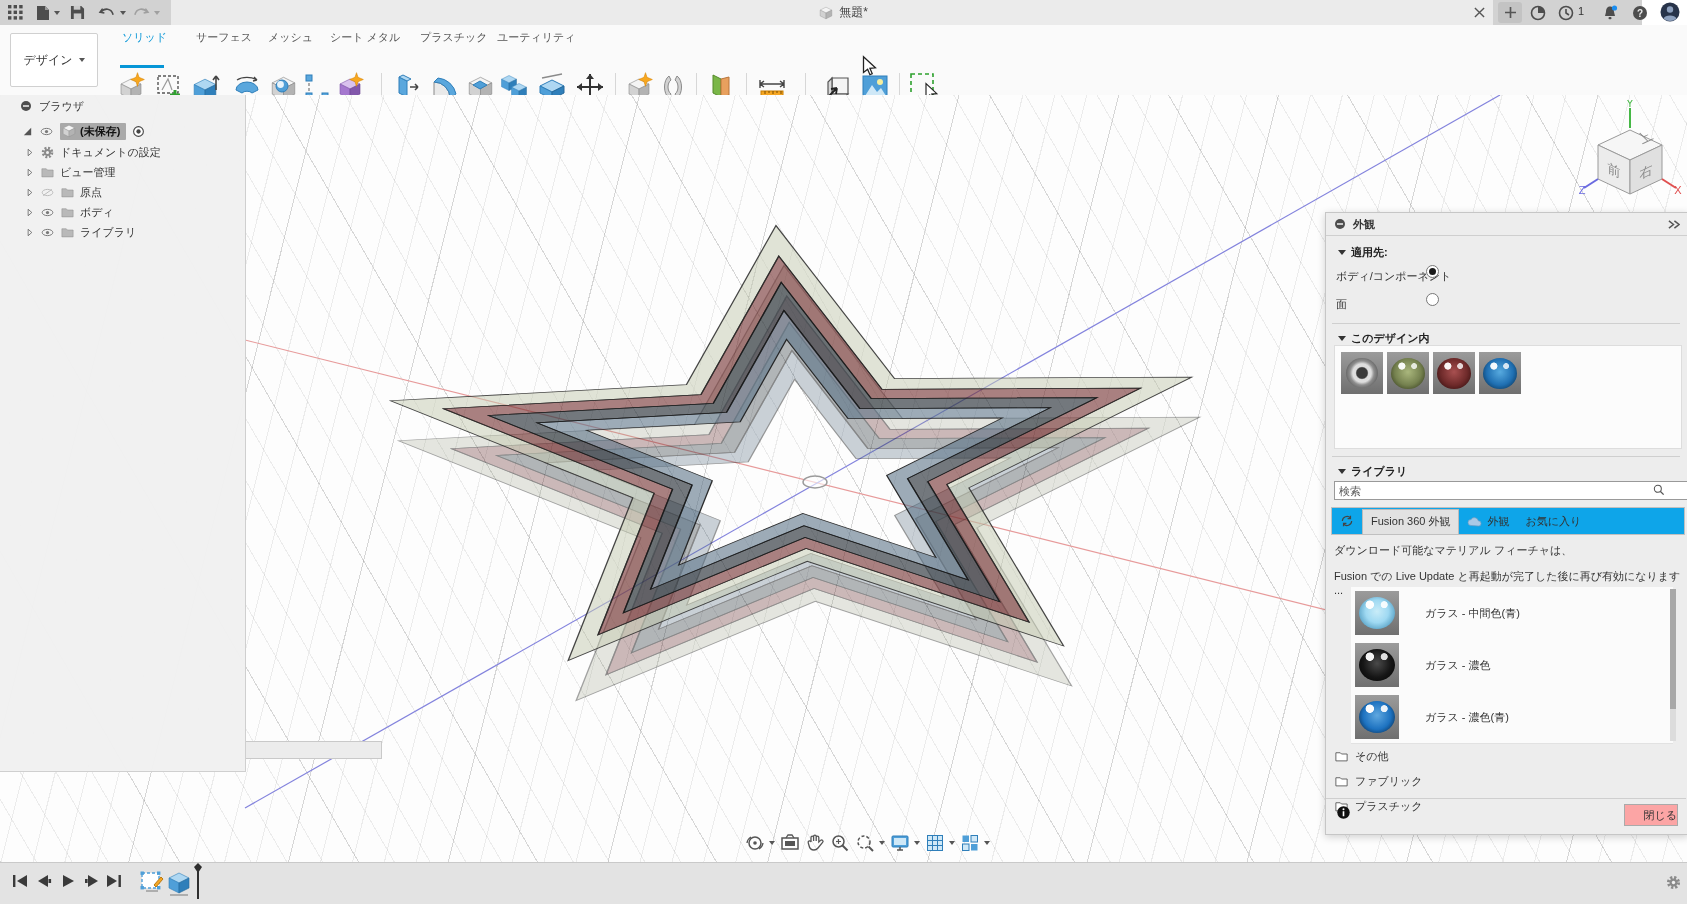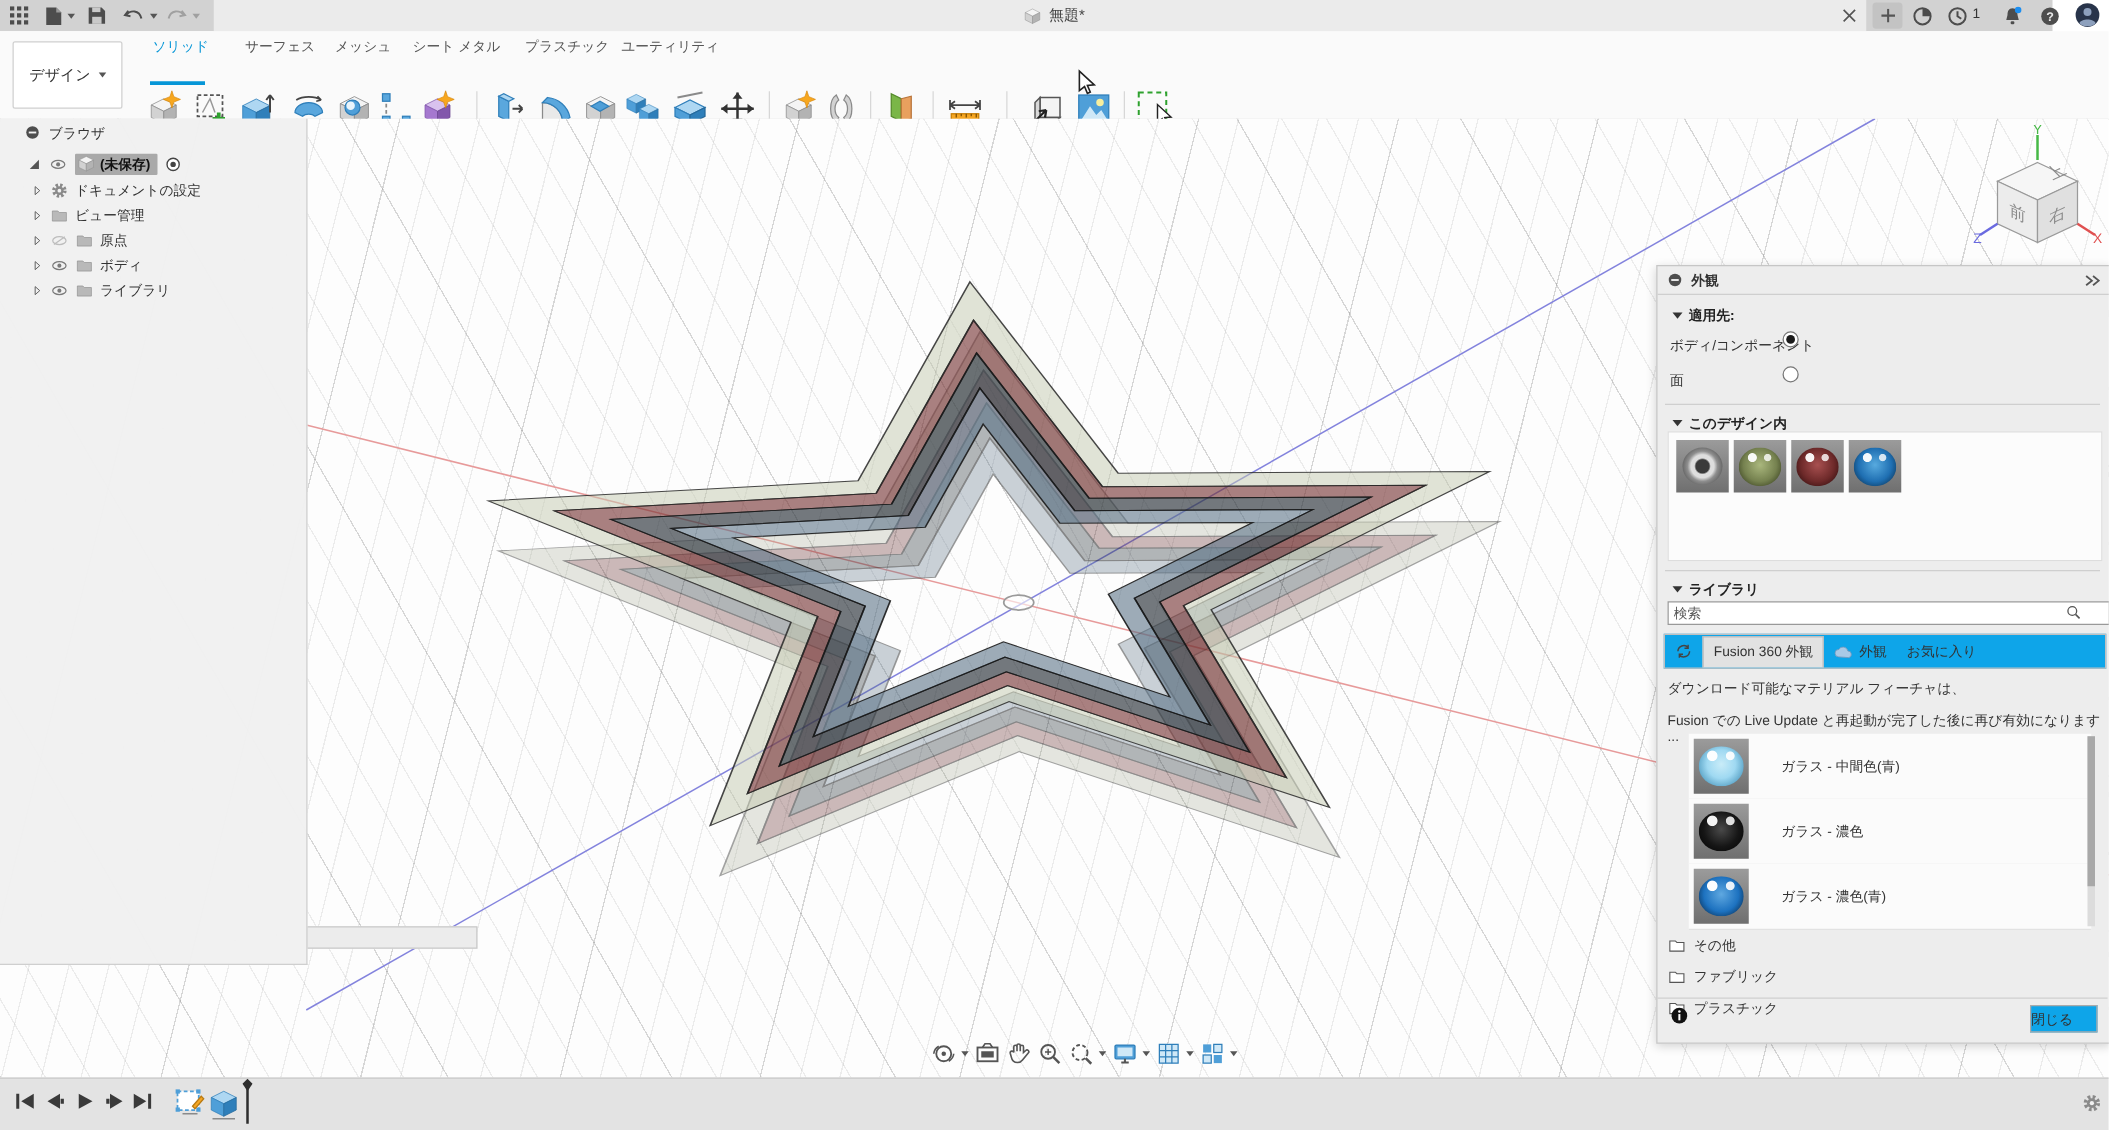--- a/index.html
+++ b/index.html
@@ -47,22 +47,22 @@
   .radio{width:13px;height:13px;border:1px solid #777;border-radius:50%;background:#fff;box-sizing:border-box;}
   .radio.sel{display:flex;align-items:center;justify-content:center;}
   .radio.sel::after{content:"";width:7px;height:7px;background:#1a1a1a;border-radius:50%;}
   .hline{position:absolute;left:6px;width:348px;height:1px;background:#cfcfcf;}
   .sphere{border-radius:50%;}
   .mat-row{position:absolute;left:25px;width:322px;height:52px;background:#fbfbfb;border-bottom:1px solid #e2e2e2;
            display:flex;align-items:center;gap:26px;}
   .mat-thumb{width:44px;height:44px;margin-left:4px;background:linear-gradient(#9b9b9b,#6f6f6f);
              display:flex;align-items:center;justify-content:center;}
   .folder-row{position:absolute;left:8px;display:flex;align-items:center;gap:6px;height:18px;}
-  #close-btn{position:absolute;right:10px;bottom:8px;width:52px;height:20px;background:#0ea5e9;border:1px solid #aaa;
-             display:flex;align-items:center;justify-content:flex-start;color:#333;}
+  #close-btn{position:absolute;right:10px;bottom:8px;width:52px;height:20px;background:#fca5a5;border:1px solid #aaa;
+             display:flex;align-items:center;justify-content:flex-end;color:#333;}
   
   #lib-search{position:absolute;left:8px;width:330px;height:17px;border:1px solid #999;background:#fff;
               font-family:inherit;font-size:11px;padding:0 18px 0 4px;color:#333;}
   #lib-search::placeholder{color:#555;}
   .libtab{display:flex;align-items:center;gap:4px;padding:0 8px;height:24px;color:#333;}
   .libtab.active{background:#e2e2e2;border:1px solid #bbb;border-bottom:none;}
   
   #timeline{left:0;top:862px;width:1687px;height:42px;background:#e3e3e3;border-top:1px solid #c9c9c9;}
   .pb{top:10px;width:16px;height:16px;}
   

